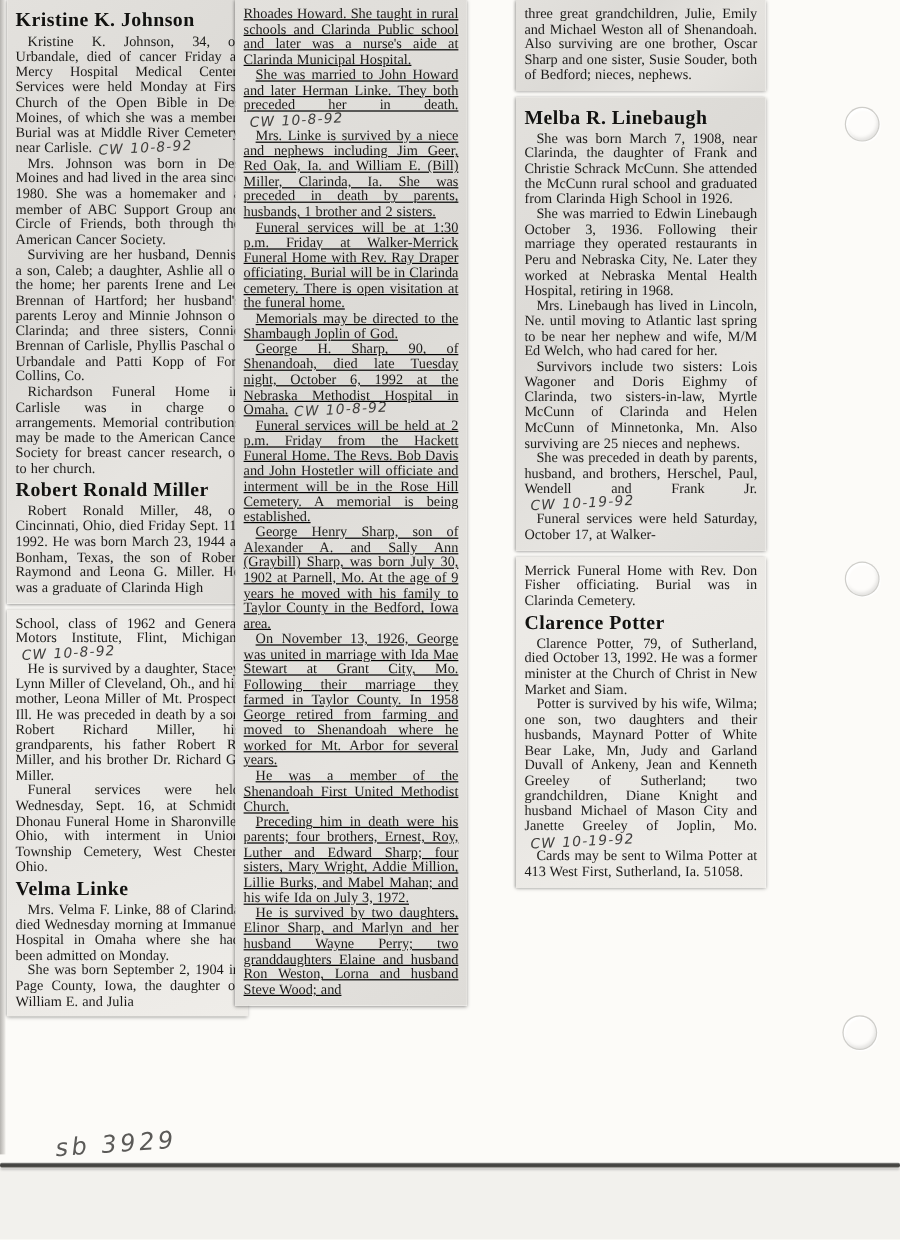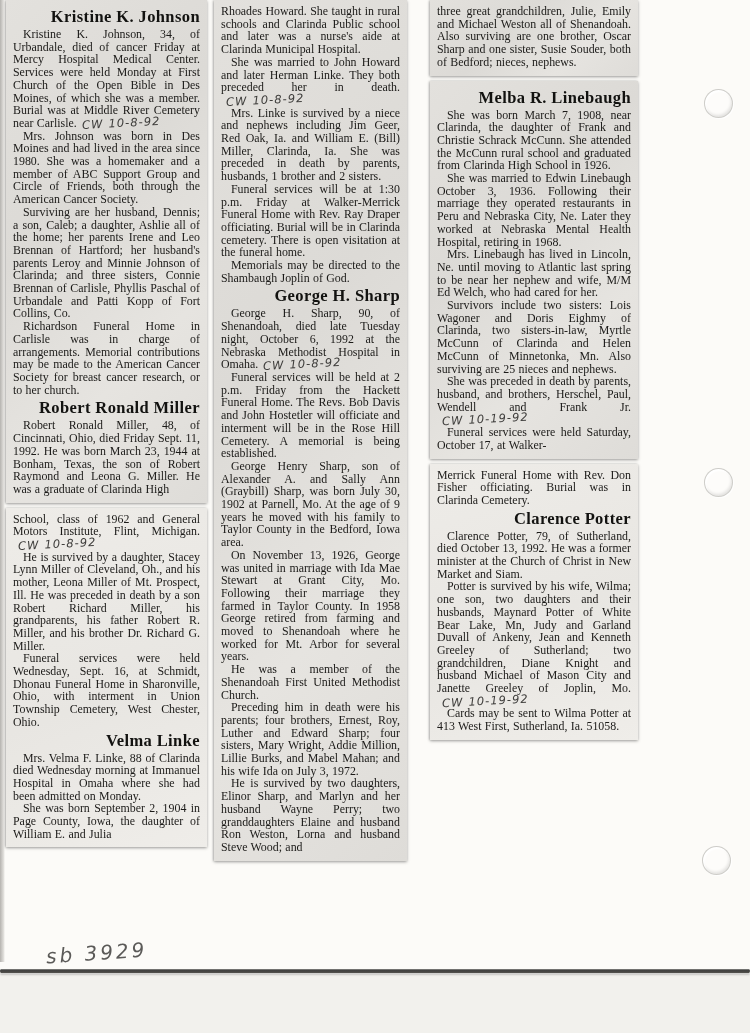--- a/index.html
+++ b/index.html
@@ -15,39 +15,39 @@
     background:linear-gradient(to bottom,#8a8a88,#3e3e3c 40%,#55544f);
     border-radius:2px/3px;box-shadow:0 2px 2px rgba(0,0,0,.18);
   }
   .left-paper-edge{
     position:absolute;left:0;top:0;width:5px;height:962px;z-index:3;
     background:linear-gradient(to right,#a3a19d,#d9d7d3 70%,rgba(217,215,211,0));
     opacity:.8;
   }
   .column{position:absolute;top:0;z-index:2;}
   #col1{left:6px;width:201px;}
-  #col2{left:214px;width:193px;}
+  #col2{left:196px;width:193px;text-decoration:underline;}
   #col3{left:430px;width:208px;}
   .clipping{
     background:linear-gradient(135deg,#e3e1dd 0%,#dcdad6 38%,#e6e4e0 70%,#dedcd8 100%);
     padding:5px 7px 7px;margin-bottom:5px;
     box-shadow:0 1px 3px rgba(0,0,0,.35), -1px 0 2px rgba(0,0,0,.15);
   }
   .clipping.light{
     background:linear-gradient(160deg,#eeece8 0%,#e8e6e2 55%,#efede9 100%);
   }
   .para{
     margin:0;font-size:11.9px;line-height:12.7px;color:#1b1a18;
     text-align:justify;text-indent:10px;
     word-spacing:.4px;
   }
   .para.noindent{text-indent:0;}
   .headline{
     margin:3px 0 2px;font-size:16.5px;line-height:18px;font-weight:bold;
-    text-align:right;color:#121210;letter-spacing:.4px;
+    text-align:left;color:#121210;letter-spacing:.4px;
   }
   .hw{
     font-family:"DejaVu Sans", sans-serif;font-style:italic;
     font-size:11.5px;color:#3f3e3c;letter-spacing:1px;white-space:nowrap;
     display:inline-block;transform:rotate(-3deg);text-indent:0;
   }
   .code-hw{
     position:absolute;left:46px;top:941px;z-index:4;
     font-family:"DejaVu Sans", sans-serif;font-style:italic;
     font-size:20px;color:#5b5a58;letter-spacing:3px;transform:rotate(-4deg);
@@ -87,21 +87,20 @@
       <p class="para">She was born September 2, 1904 in Page County, Iowa, the daughter of William E. and Julia</p>
     </div>
   </div>
 <div class="column" id="col2">
     <div class="clipping">
       <p class="para noindent">Rhoades Howard. She taught in rural schools and Clarinda Public school and later was a nurse's aide at Clarinda Municipal Hospital.</p>
       <p class="para">She was married to John Howard and later Herman Linke. They both preceded her in death.<span class="hw">&nbsp;CW 10-8-92</span></p>
       <p class="para">Mrs. Linke is survived by a niece and nephews including Jim Geer, Red Oak, Ia. and William E. (Bill) Miller, Clarinda, Ia. She was preceded in death by parents, husbands, 1 brother and 2 sisters.</p>
       <p class="para">Funeral services will be at 1:30 p.m. Friday at Walker-Merrick Funeral Home with Rev. Ray Draper officiating. Burial will be in Clarinda cemetery. There is open visitation at the funeral home.</p>
       <p class="para">Memorials may be directed to the Shambaugh Joplin of God.</p>
-      <h2 class="headline">George H. Sharp</h2>
       <p class="para">George H. Sharp, 90, of Shenandoah, died late Tuesday night, October 6, 1992 at the Nebraska Methodist Hospital in Omaha.<span class="hw">&nbsp;CW 10-8-92</span></p>
       <p class="para">Funeral services will be held at 2 p.m. Friday from the Hackett Funeral Home. The Revs. Bob Davis and John Hostetler will officiate and interment will be in the Rose Hill Cemetery. A memorial is being established.</p>
       <p class="para">George Henry Sharp, son of Alexander A. and Sally Ann (Graybill) Sharp, was born July 30, 1902 at Parnell, Mo. At the age of 9 years he moved with his family to Taylor County in the Bedford, Iowa area.</p>
       <p class="para">On November 13, 1926, George was united in marriage with Ida Mae Stewart at Grant City, Mo. Following their marriage they farmed in Taylor County. In 1958 George retired from farming and moved to Shenandoah where he worked for Mt. Arbor for several years.</p>
       <p class="para">He was a member of the Shenandoah First United Methodist Church.</p>
       <p class="para">Preceding him in death were his parents; four brothers, Ernest, Roy, Luther and Edward Sharp; four sisters, Mary Wright, Addie Million, Lillie Burks, and Mabel Mahan; and his wife Ida on July 3, 1972.</p>
       <p class="para">He is survived by two daughters, Elinor Sharp, and Marlyn and her husband Wayne Perry; two granddaughters Elaine and husband Ron Weston, Lorna and husband Steve Wood; and</p>
     </div>
   </div>
 <div class="column" id="col3">

